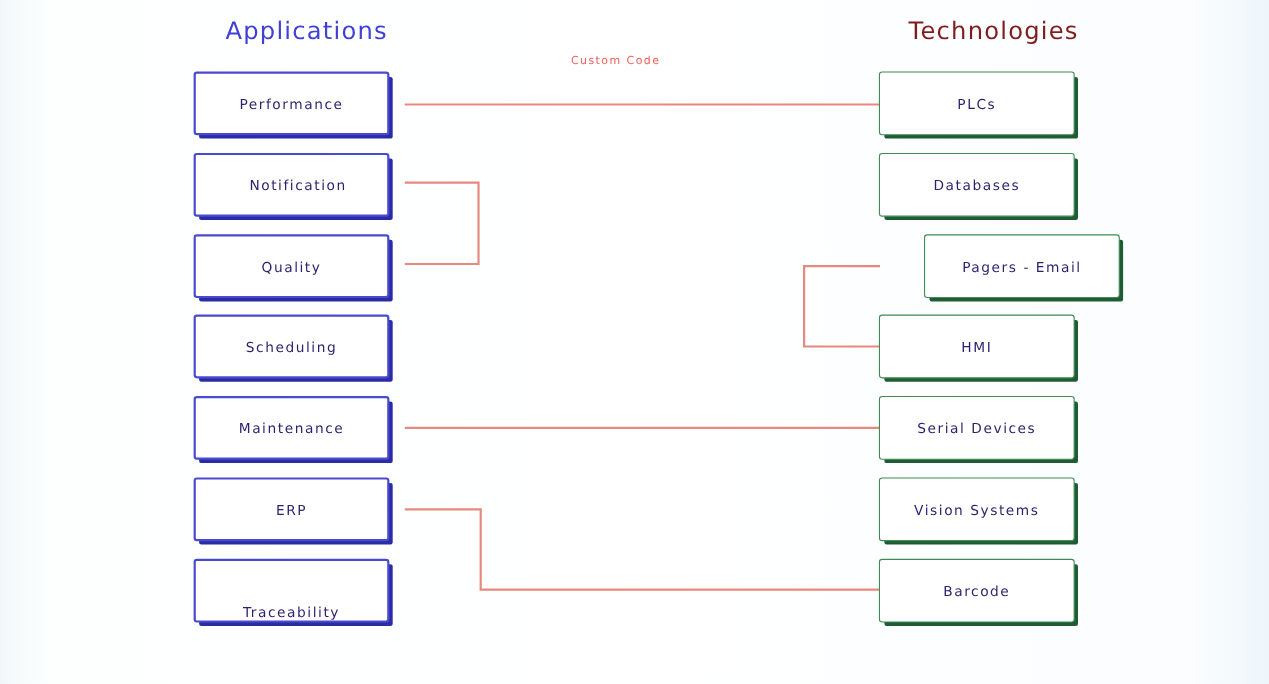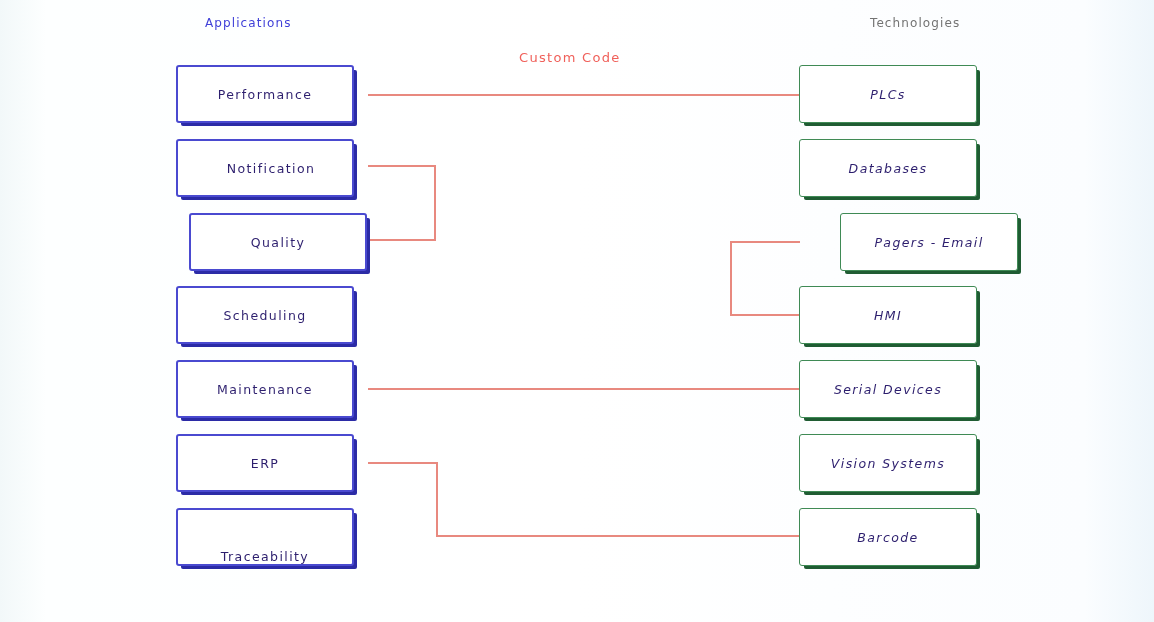--- a/index.html
+++ b/index.html
@@ -34,40 +34,40 @@
     position: absolute;
     left: 0; top: 0;
     width: 1154px;
     height: 622px;
     overflow: visible;
   }
 
   
   .col-header {
     position: absolute;
-    font-size: 12px;
+    font-size: 22px;
     letter-spacing: 1.1px;
     white-space: nowrap;
     font-weight: 400;
   }
   .col-header.apps {
     left: 205px;
     top: 16px;
     color: #4040d8;
   }
   .col-header.tech {
-    left: 870px;
+    left: 826px;
     top: 16px;
-    color: #737373;
+    color: #7f1d1d;
   }
   .mid-label {
     position: absolute;
     left: 519px;
     top: 50px;
-    font-size: 13px;
+    font-size: 10px;
     letter-spacing: 1.3px;
     color: #f0605a;
     white-space: nowrap;
   }
 
   
   .node {
     position: absolute;
     width: 178px;
     height: 58px;
@@ -85,21 +85,20 @@
     white-space: nowrap;
     text-align: center;
   }
   .node.app {
     border: 2px solid #4a4ad0;
     box-shadow: 4px 4px 0 -1px #2b2ba6;
   }
   .node.tech {
     border: 1.5px solid #3f8a55;
     box-shadow: 4px 4px 0 -1px #1f5c33;
-    font-style: italic;
   }
 </style>
 </head>
 <body>
 
 <div id="canvas">
 
   <svg class="wires" viewBox="0 0 1154 622" preserveAspectRatio="none">
     <g id="wire-group" fill="none" stroke="#e8897f" stroke-width="2" stroke-linecap="square" stroke-linejoin="miter">
         <polyline points="369,95 799,95" stroke="#e8897f"></polyline>
@@ -118,21 +117,21 @@
 
     <div class="mid-label">Custom Code</div>
 
     <div id="apps-nodes">
         <div class="node app" style="left: 176px; top: 65px;">
           <span class="label">Performance</span>
         </div>
         <div class="node app" style="left: 176px; top: 139px; padding-left: 12px;">
           <span class="label">Notification</span>
         </div>
-        <div class="node app" style="left: 189px; top: 213px;">
+        <div class="node app" style="left: 176px; top: 213px;">
           <span class="label">Quality</span>
         </div>
         <div class="node app" style="left: 176px; top: 286px;">
           <span class="label">Scheduling</span>
         </div>
         <div class="node app" style="left: 176px; top: 360px;">
           <span class="label">Maintenance</span>
         </div>
         <div class="node app" style="left: 176px; top: 434px;">
           <span class="label">ERP</span>

